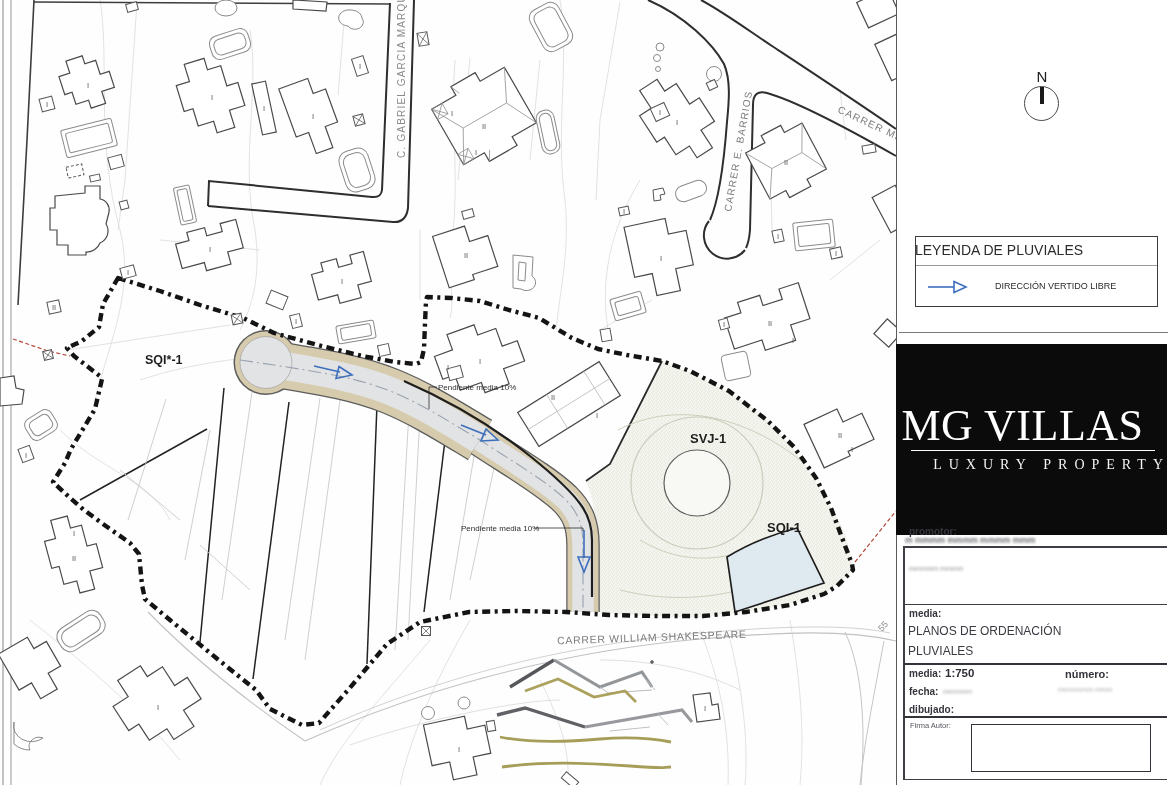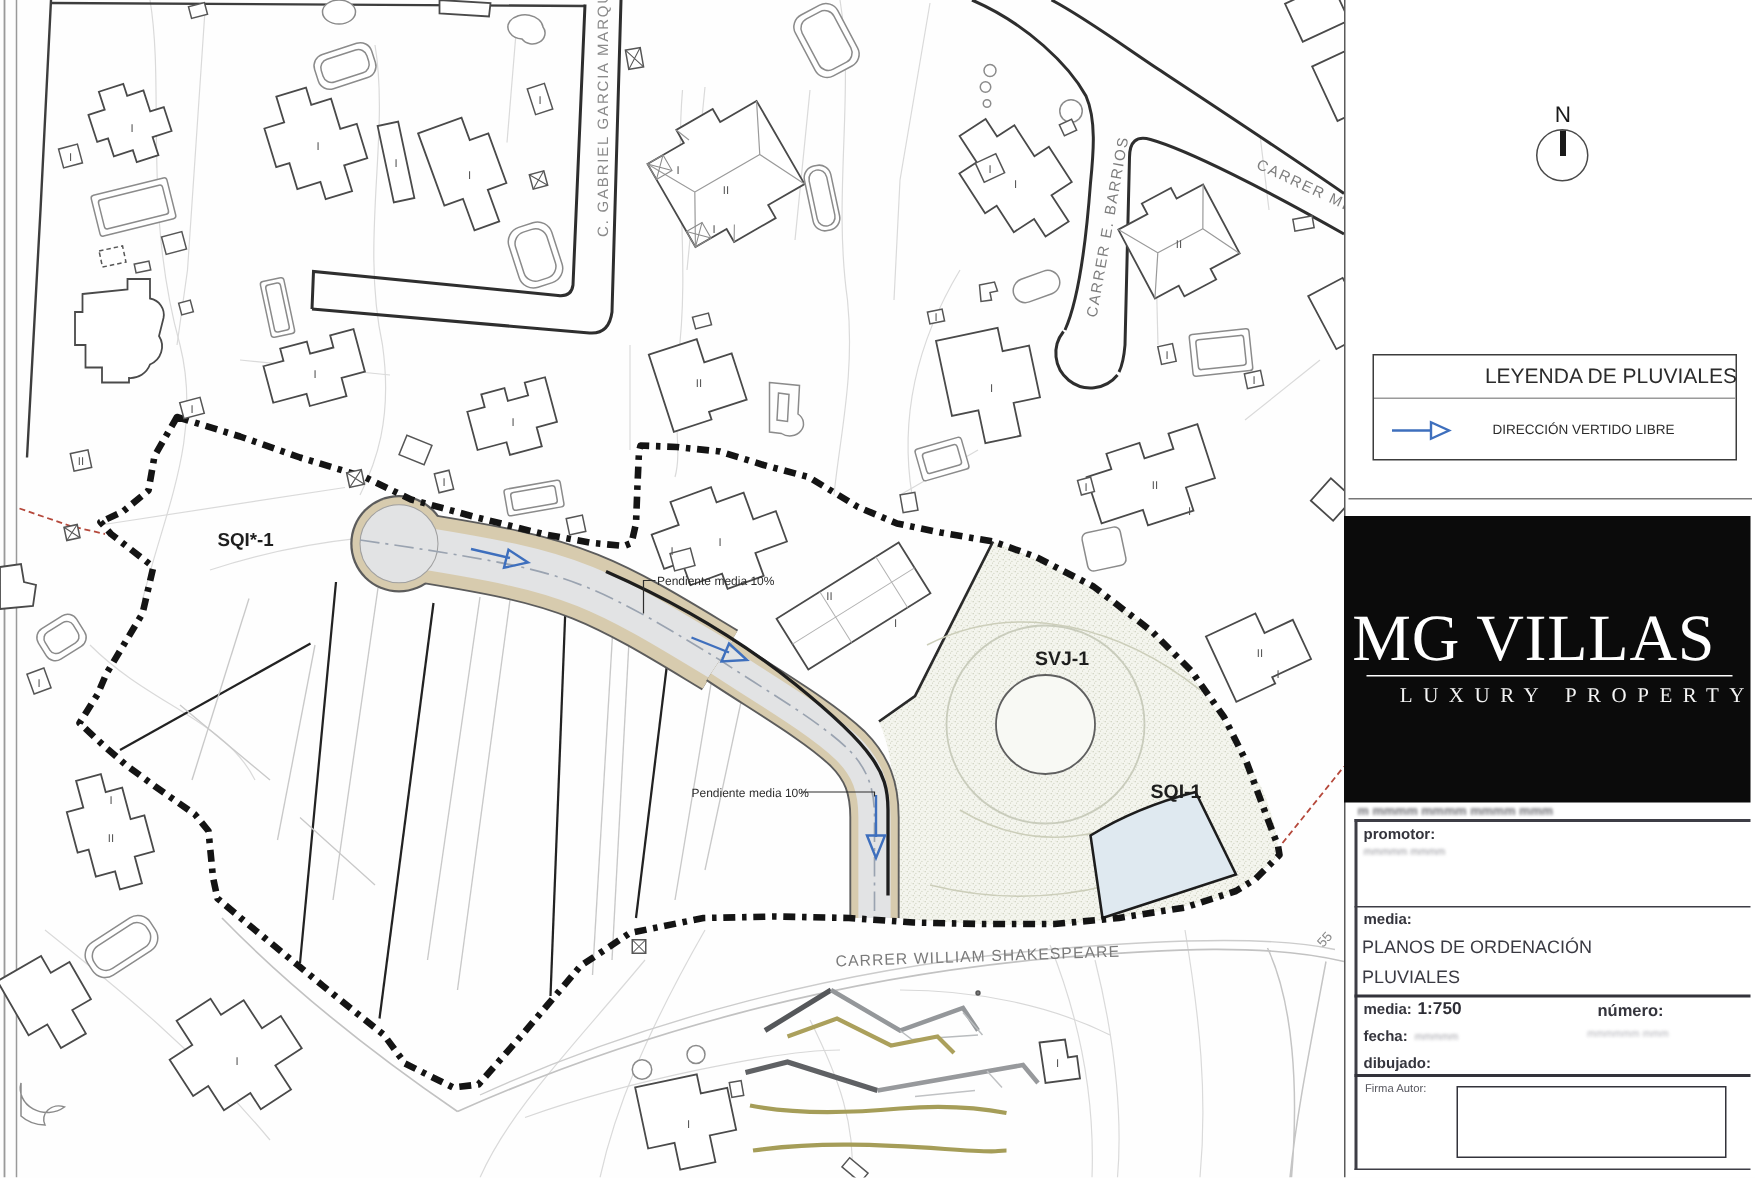--- a/index.html
+++ b/index.html
@@ -438,21 +438,21 @@
 <div class="abs" style="left:896px;top:0;width:274px;height:785px;background:#ffffff;border-left:1.5px solid #5a5a5a"></div>
 
 <div class="abs" style="left:1024px;top:86px;width:35px;height:35px;border:1.3px solid #4a4a4a;border-radius:50%"></div>
 
 <div class="abs" style="left:1040px;top:87px;width:3.5px;height:17px;background:#1a1a1a"></div>
 
 <div class="abs" style="left:1030px;top:68px;width:24px;text-align:center;font-size:15px;color:#1a1a1a">N</div>
 
 <div class="abs" style="left:915px;top:236px;width:243px;height:71px;border:1.6px solid #3c3c3c;background:#fff"></div>
 
-<div class="abs" style="left:915px;top:242px;width:243px;text-align:right;font-size:14px;color:#2b2b2b">LEYENDA DE PLUVIALES</div>
+<div class="abs" style="left:915px;top:242px;width:243px;text-align:left;font-size:14px;color:#2b2b2b">LEYENDA DE PLUVIALES</div>
 
 <div class="abs" style="left:916px;top:265px;width:241px;height:1px;background:#9a9a9a"></div>
 
 <svg class="abs" style="left:920px;top:276px" width="60" height="22" viewBox="0 0 60 22">
 <path d="M8,11 L34,11" stroke="#3e6fbd" stroke-width="1.6" fill="none"></path>
 <path d="M34,5.5 L46,11 L34,16.5 Z" stroke="#3e6fbd" stroke-width="1.6" fill="none"></path>
 </svg>
 
 <div class="abs" style="left:995px;top:281px;font-size:9px;color:#2b2b2b;letter-spacing:0px">DIRECCIÓN VERTIDO LIBRE</div>
 
@@ -468,21 +468,21 @@
 
 <div class="abs" style="left:905px;top:535px;width:130px;font-size:8.5px;color:#6f6f75;filter:blur(1.1px);white-space:nowrap;font-weight:bold">m mmmm mmmm mmmm mmm</div>
 
 <div class="abs" style="left:903px;top:546px;width:264px;height:1.8px;background:#3e3e46"></div>
 <div class="abs" style="left:903px;top:546px;width:1.6px;height:234px;background:#3e3e46"></div>
 <div class="abs" style="left:903px;top:604px;width:264px;height:1.3px;background:#3e3e46"></div>
 <div class="abs" style="left:903px;top:663px;width:264px;height:2.2px;background:#33333b"></div>
 <div class="abs" style="left:903px;top:716px;width:264px;height:2.2px;background:#33333b"></div>
 <div class="abs" style="left:903px;top:778.5px;width:264px;height:1.8px;background:#3e3e46"></div>
 
-<div class="abs" style="left:909px;top:551px;font-size:10px;font-weight:bold;color:#35353d">promotor:</div>
+<div class="abs" style="left:909px;top:526px;font-size:10px;font-weight:bold;color:#35353d">promotor:</div>
 
 <div class="abs" style="left:909px;top:565px;width:60px;font-size:7px;color:#9a9aa0;filter:blur(1px);white-space:nowrap">mmmmm mmmm</div>
 
 <div class="abs" style="left:909px;top:608px;font-size:10px;font-weight:bold;color:#35353d">media:</div>
 
 <div class="abs" style="left:908px;top:624px;font-size:12px;font-weight:normal;color:#3a3a42">PLANOS DE ORDENACIÓN</div>
 
 <div class="abs" style="left:908px;top:644px;font-size:12px;font-weight:normal;color:#3a3a42">PLUVIALES</div>
 
 <div class="abs" style="left:909px;top:668px;font-size:10px;font-weight:bold;color:#35353d">media:</div>

